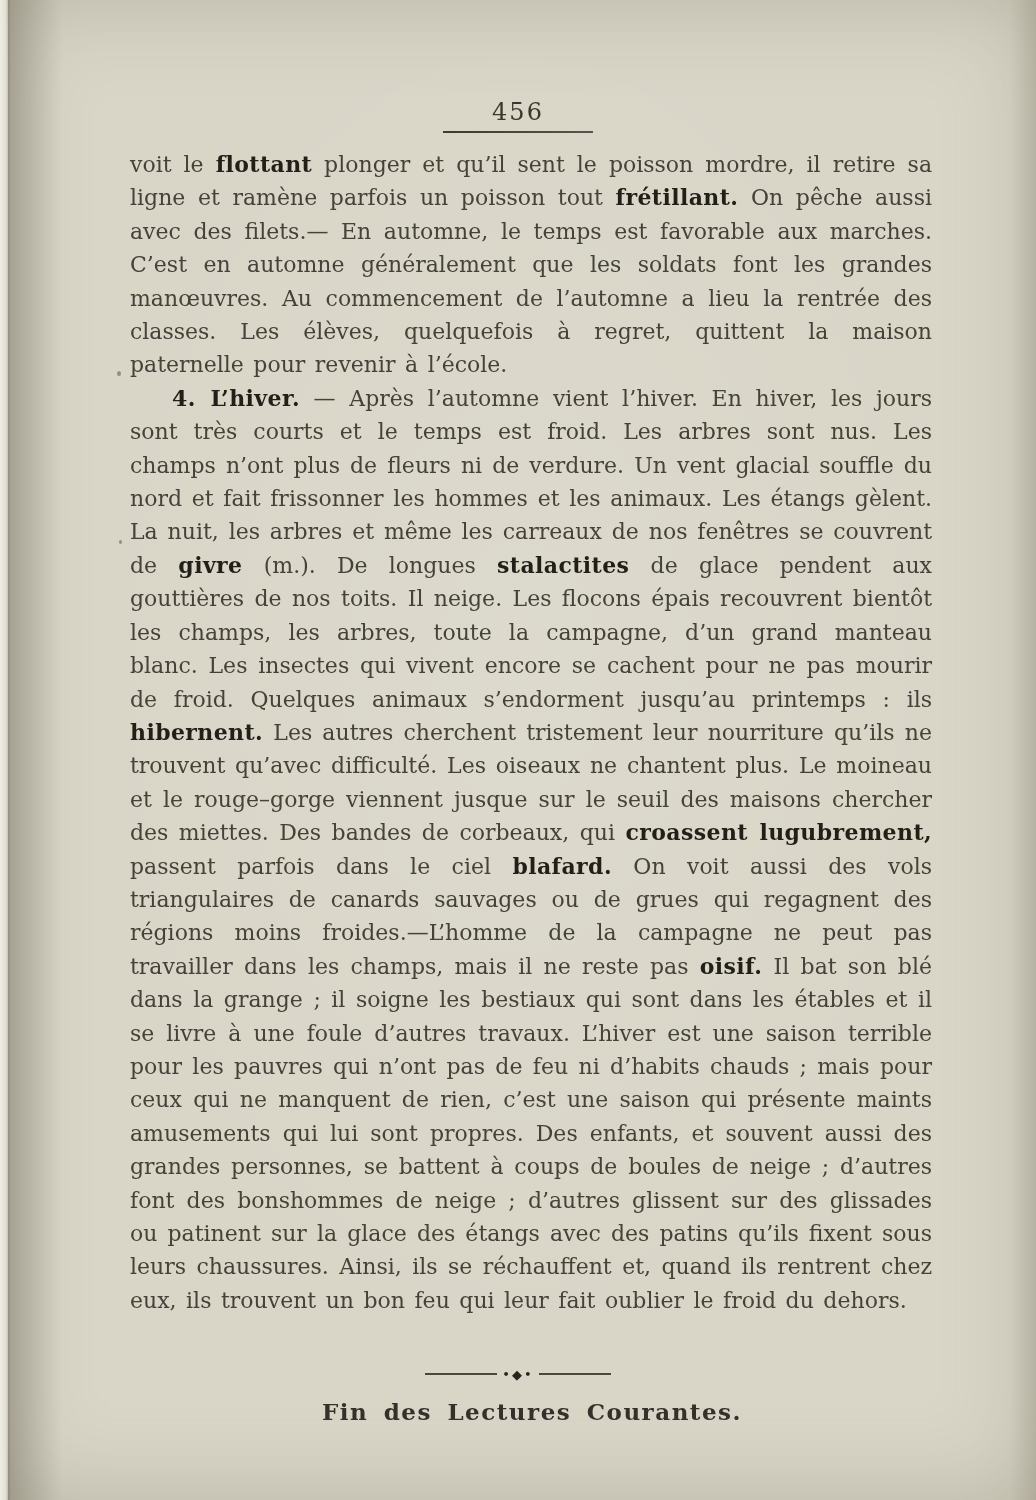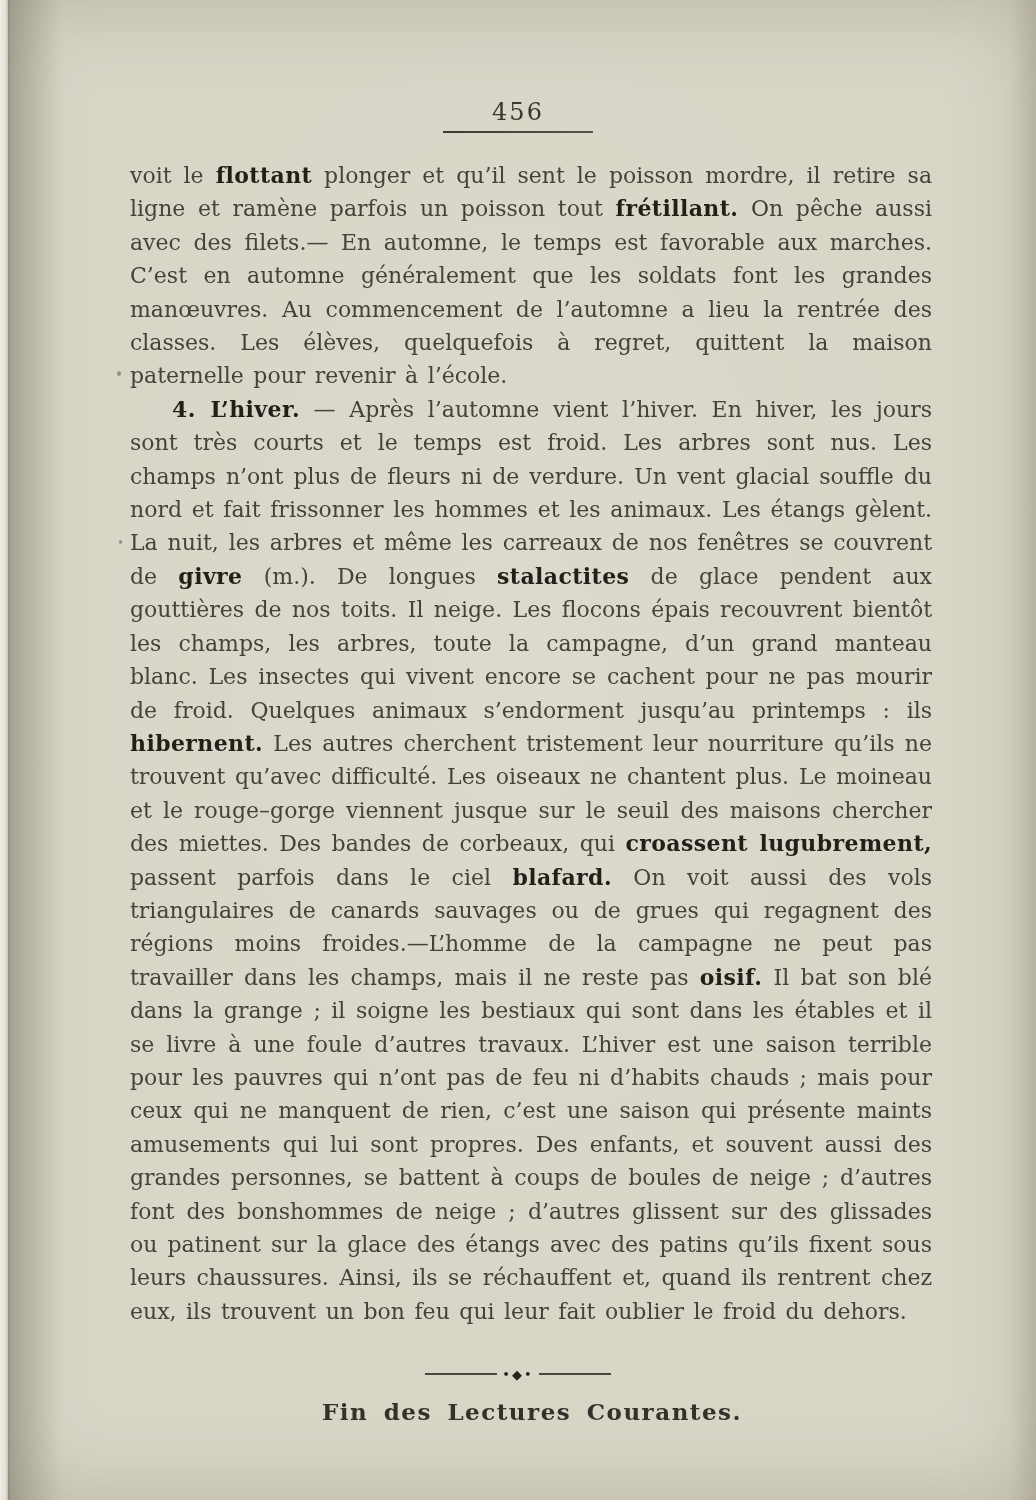--- a/index.html
+++ b/index.html
@@ -53,21 +53,21 @@
     color: #3a382e;
   }
   .page-number-rule {
     width: 150px;
     height: 2px;
     background: linear-gradient(90deg, #3c3a31, #57544a);
     margin: 5px auto 0 auto;
   }
   .text-block {
     position: absolute;
-    top: 159px;
+    top: 148px;
     left: 130px;
     width: 802px;
     z-index: 4;
   }
   .text-block p {
     margin: 0;
     font-size: 22px;
     line-height: 33.4px;
     text-align: justify;
     word-spacing: 2.5px;

